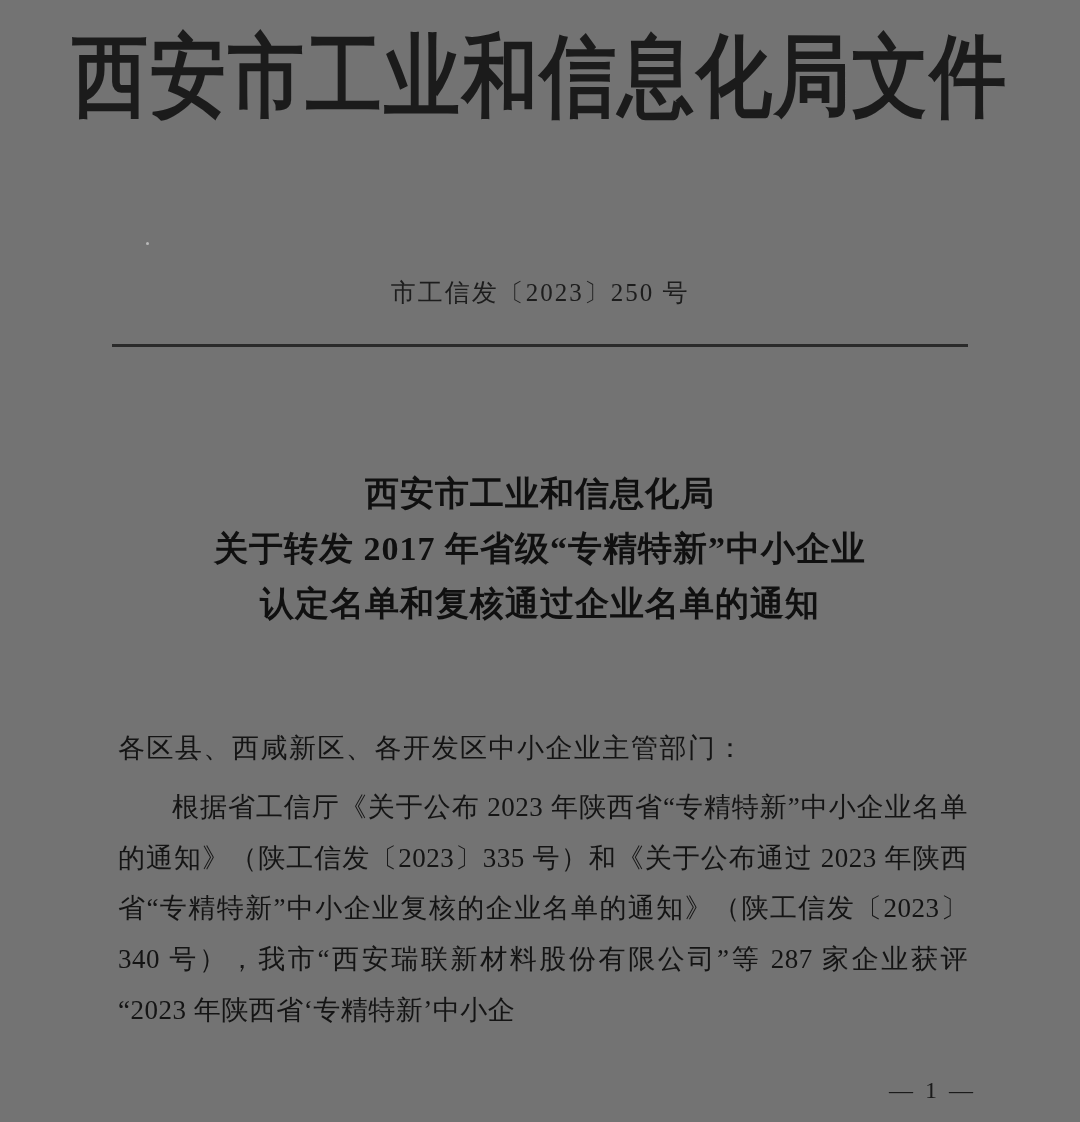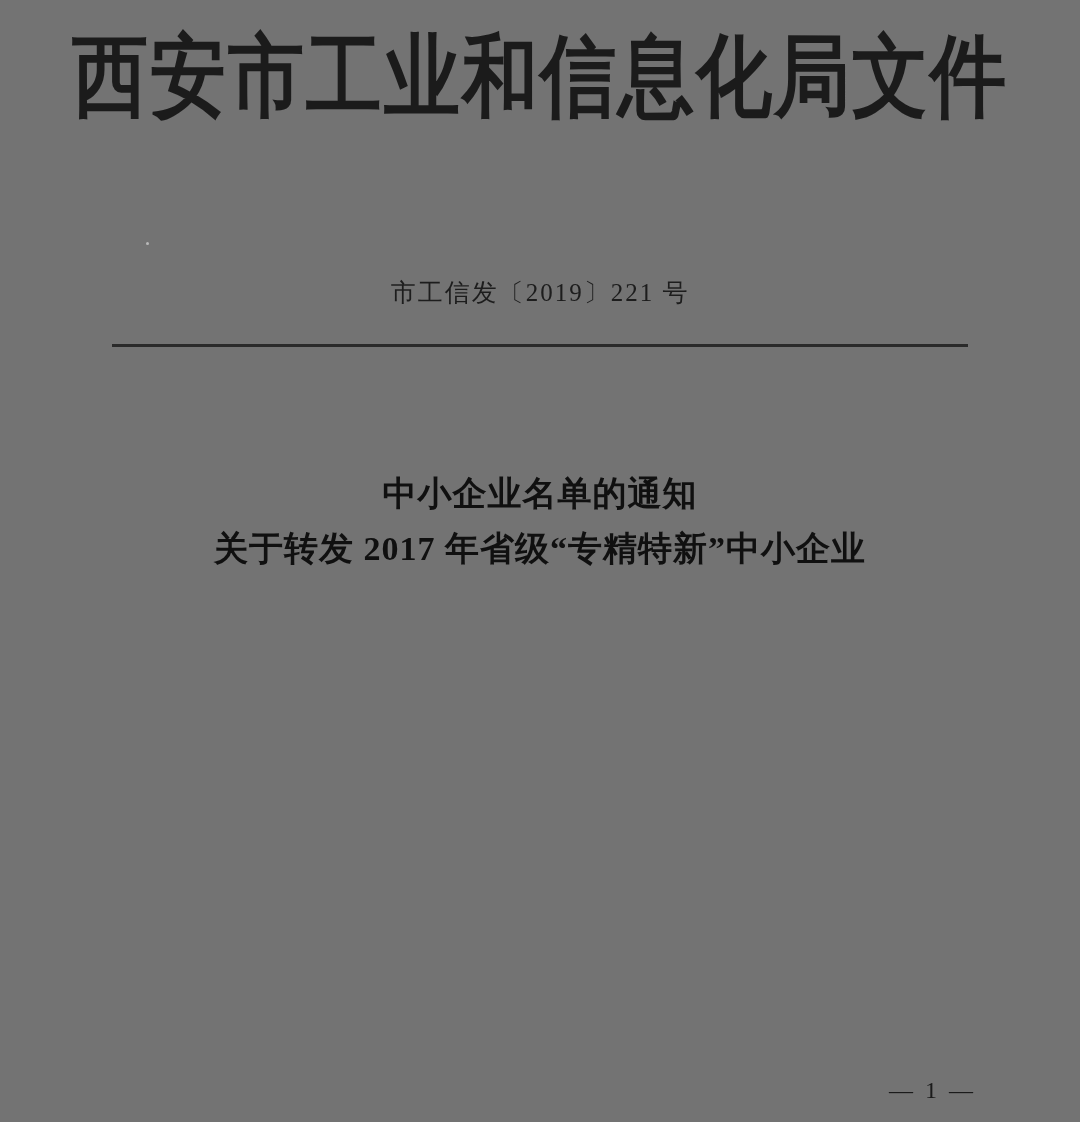--- a/index.html
+++ b/index.html
@@ -128,25 +128,30 @@
 <body>
 
 <div class="page">
 
   <div class="masthead">
     <div class="masthead-title">西安市工业和信息化局文件</div>
   </div>
 
   <div class="speck" style="top:242px; left:146px;"></div>
 
-  <div class="doc-number">市工信发〔2019〕221 号</div>
+  <div class="doc-number">市工信发〔2023〕250 号</div>
 
   <div class="rule"></div>
 
   <div class="title-block">
-    <div class="title-line">中小企业名单的通知</div>
+    <div class="title-line">西安市工业和信息化局</div>
     <div class="title-line">关于转发 2017 年省级“专精特新”中小企业</div>
+    <div class="title-line">认定名单和复核通过企业名单的通知</div>
   </div>
 
+  <div class="body-block">
+    <div class="salutation">各区县、西咸新区、各开发区中小企业主管部门：</div>
+    <div class="para para-indent">根据省工信厅《关于公布 2023 年陕西省“专精特新”中小企业名单的通知》（陕工信发〔2023〕335 号）和《关于公布通过 2023 年陕西省“专精特新”中小企业复核的企业名单的通知》（陕工信发〔2023〕340 号），我市“西安瑞联新材料股份有限公司”等 287 家企业获评“2023 年陕西省‘专精特新’中小企</div>
+  </div>
 
   <div class="page-number">— 1 —</div>
 
 </div>
 
 </body></html>

